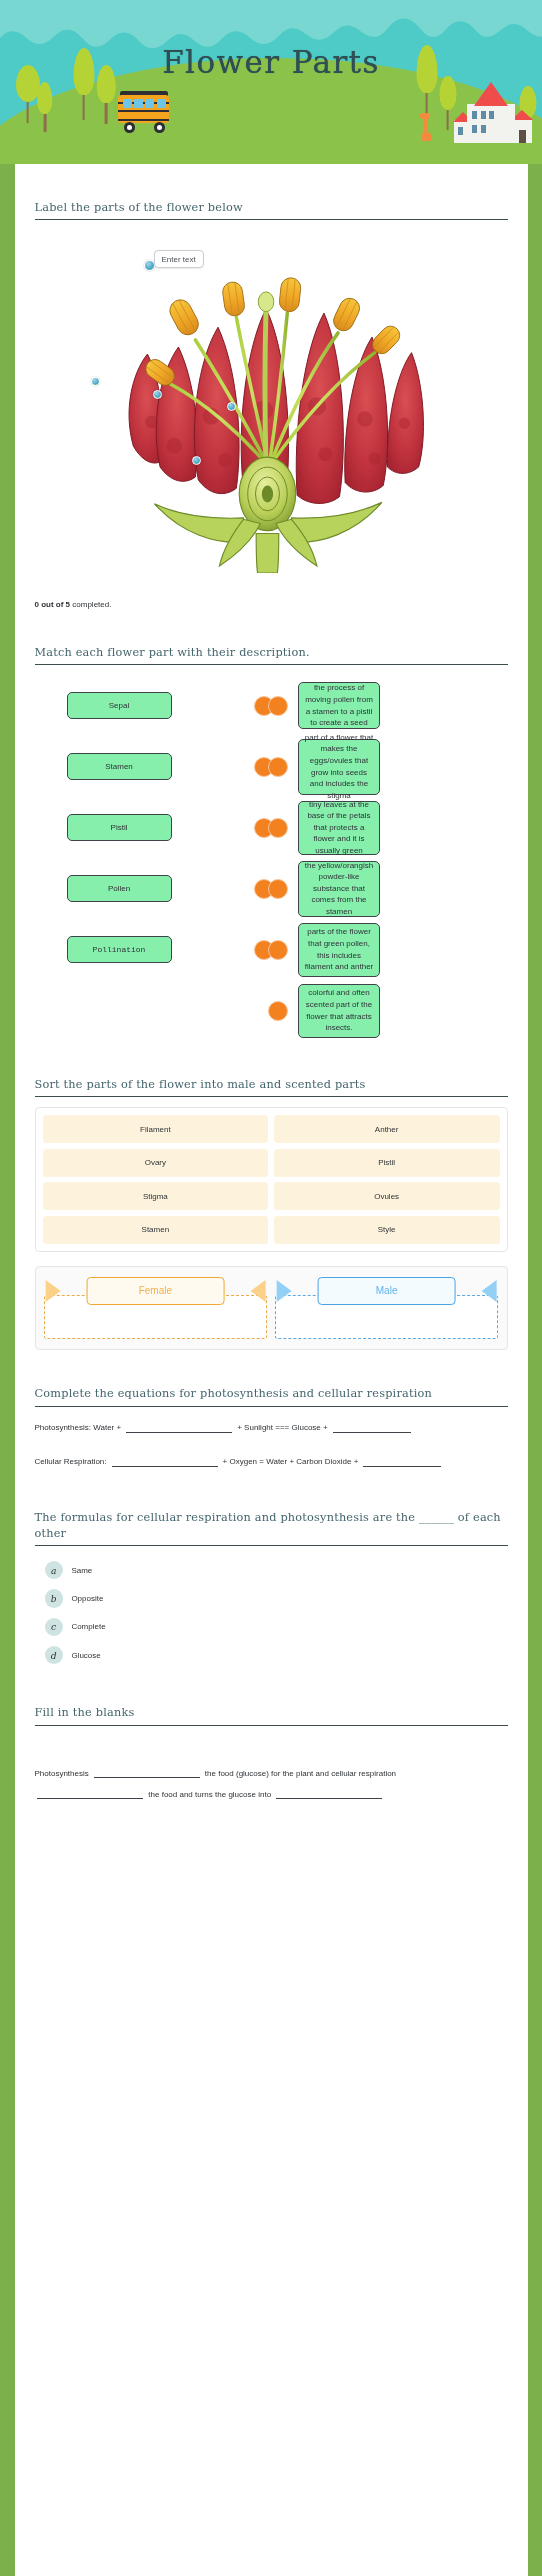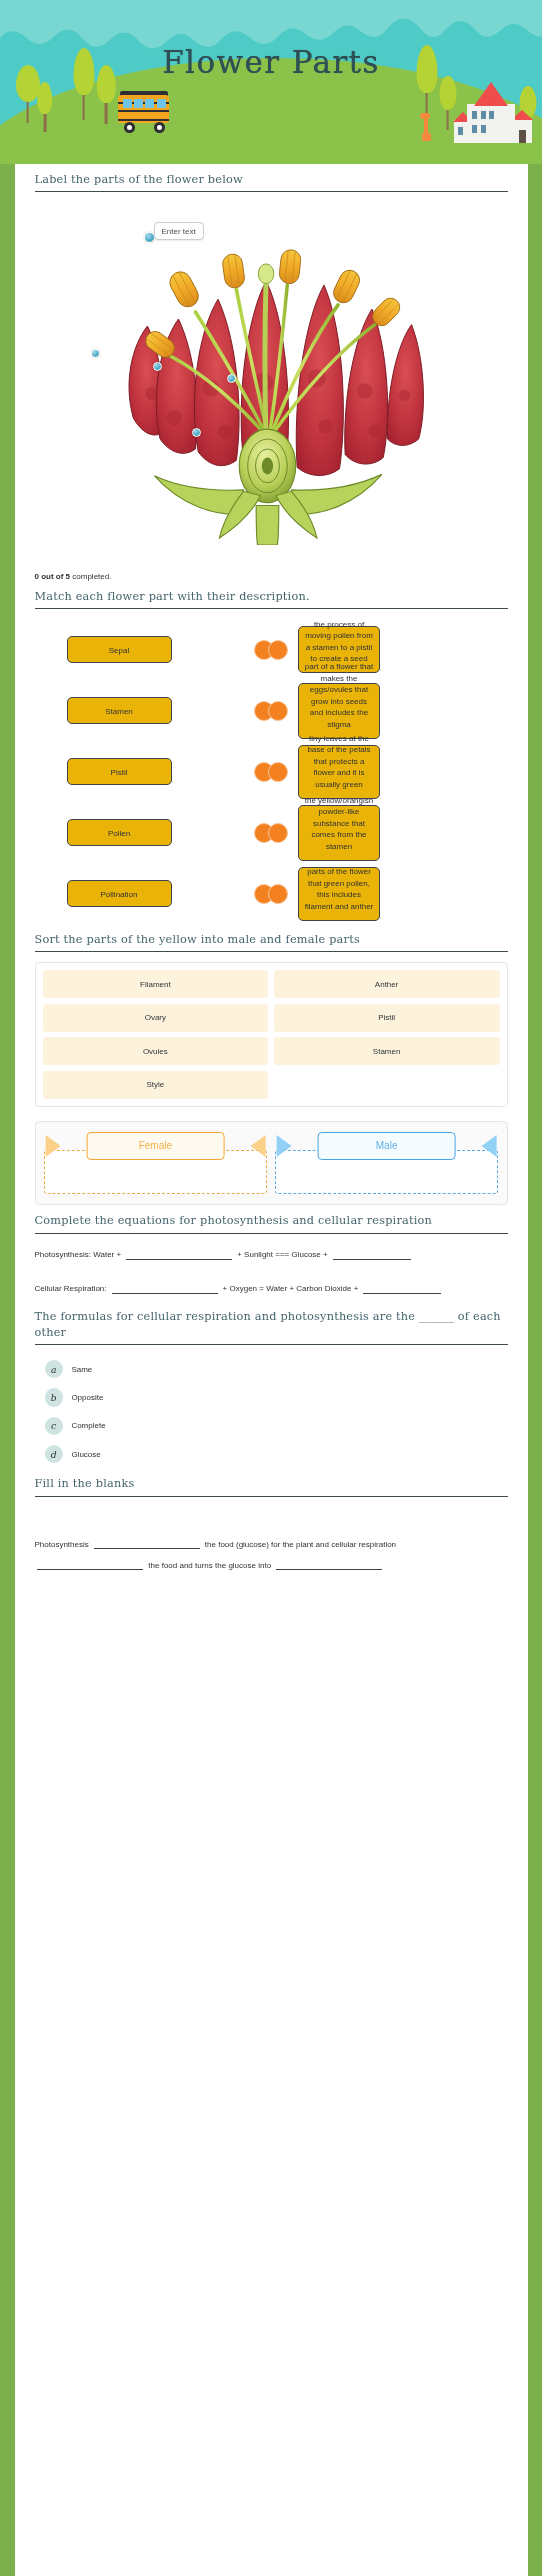--- a/index.html
+++ b/index.html
@@ -75,21 +75,21 @@
   .sheet {
     position:relative;
     width:513px;
     margin:0 auto;
     background:#ffffff;
     min-height:2415px;
     padding: 0 0 21px 0;
   }
   .sheet-inner { padding: 0 20px; }
 
-  .section { padding-top: 8px; }
+  .section { padding-top: 36px; }
 
   .sec-title {
     font-family:"DejaVu Serif", serif;
     font-size:11.3px;
     color:#44656d;
     line-height:1.35;
     letter-spacing:0.2px;
     padding-bottom:4.2px;
   }
   .sec-rule { height:0.7px; background:#3d4b4e; margin-bottom:10px; }
@@ -111,22 +111,22 @@
   .progress-text { font-size:8px; color:#2f3337; padding-top:2.8px; }
   .progress-text b { font-weight:bold; }
 
   
   .match { display:flex; gap:0; }
   .match-col { flex:1; position:relative; }
   .match-col.left { padding-right:7px; }
   .match-col.right { padding-left:7px; }
   .match-row { position:relative; display:flex; align-items:center; }
   .mcard {
-    border:0.7px solid #3d4348; border-radius:5px; background:#eab308;
-    font-size:8px; color:#2f3337; display:flex; align-items:flex-end; justify-content:center;
+    border:0.7px solid #3d4348; border-radius:5px; background:#86efac;
+    font-size:8px; color:#2f3337; display:flex; align-items:center; justify-content:center;
     text-align:center; line-height:1.45; padding:5.6px 7px;
   }
   .mcard.left-card  { width:105px; height:27px; margin-left:32px; }
   .mcard.right-card { width:82px; margin-left:20px; padding:7px 5.6px; }
   .dot {
     position:absolute; width:20px; height:20px; border-radius:50%;
     background:#f3811f; border:1.4px solid #f7c49a; z-index:3;
   }
   .dot.on-left  { right:-10px; top:50%; transform:translateY(-50%); }
   .dot.on-right { left:10px;  top:50%; transform:translateY(-50%); }
@@ -434,21 +434,21 @@
             <span>Pistil</span>
             <span class="dot on-left"></span>
           </div>
         </div>
         <div class="match-row" style="height:61px;">
           <div class="mcard left-card">
             <span>Pollen</span>
             <span class="dot on-left"></span>
           </div>
         </div>
-        <div class="match-row" style="height:61px;">
+        <div class="match-row" style="height:61px;font-family:Liberation Mono, monospace;">
           <div class="mcard left-card">
             <span>Pollination</span>
             <span class="dot on-left"></span>
           </div>
         </div>
       </div>
 
       <div class="match-col right">
         <div class="match-row" style="height:61px;">
           <div class="mcard right-card" style="height:47px;">
@@ -473,33 +473,40 @@
             <span>the yellow/orangish powder-like substance that comes from the stamen</span>
             <span class="dot on-right" style="left:-10px;"></span>
           </div>
         </div>
         <div class="match-row" style="height:61px;">
           <div class="mcard right-card" style="height:54px;">
             <span>parts of the flower that green pollen, this includes filament and anther</span>
             <span class="dot on-right" style="left:-10px;"></span>
           </div>
         </div>
+        <div class="match-row" style="height:61px;">
+          <div class="mcard right-card" style="height:54px;">
+            <span>colorful and often scented part of the flower that attracts insects.</span>
+            <span class="dot on-right" style="left:-10px;"></span>
+          </div>
+        </div>
       </div>
     </div>
   </div>
 
   <div class="section">
-    <div class="sec-title">Sort the parts of the yellow into male and female parts</div>
+    <div class="sec-title">Sort the parts of the flower into male and scented parts</div>
     <div class="sec-rule"></div>
 
     <div class="sort-box">
       <div class="sort-tile">Filament</div>
       <div class="sort-tile">Anther</div>
       <div class="sort-tile">Ovary</div>
       <div class="sort-tile">Pistil</div>
+      <div class="sort-tile">Stigma</div>
       <div class="sort-tile">Ovules</div>
       <div class="sort-tile">Stamen</div>
       <div class="sort-tile">Style</div>
     </div>
 
     <div class="dropzones">
       <div class="zone female">
         <div class="ribbon">
           <div class="tailL"></div>
           <div class="tailR"></div>

